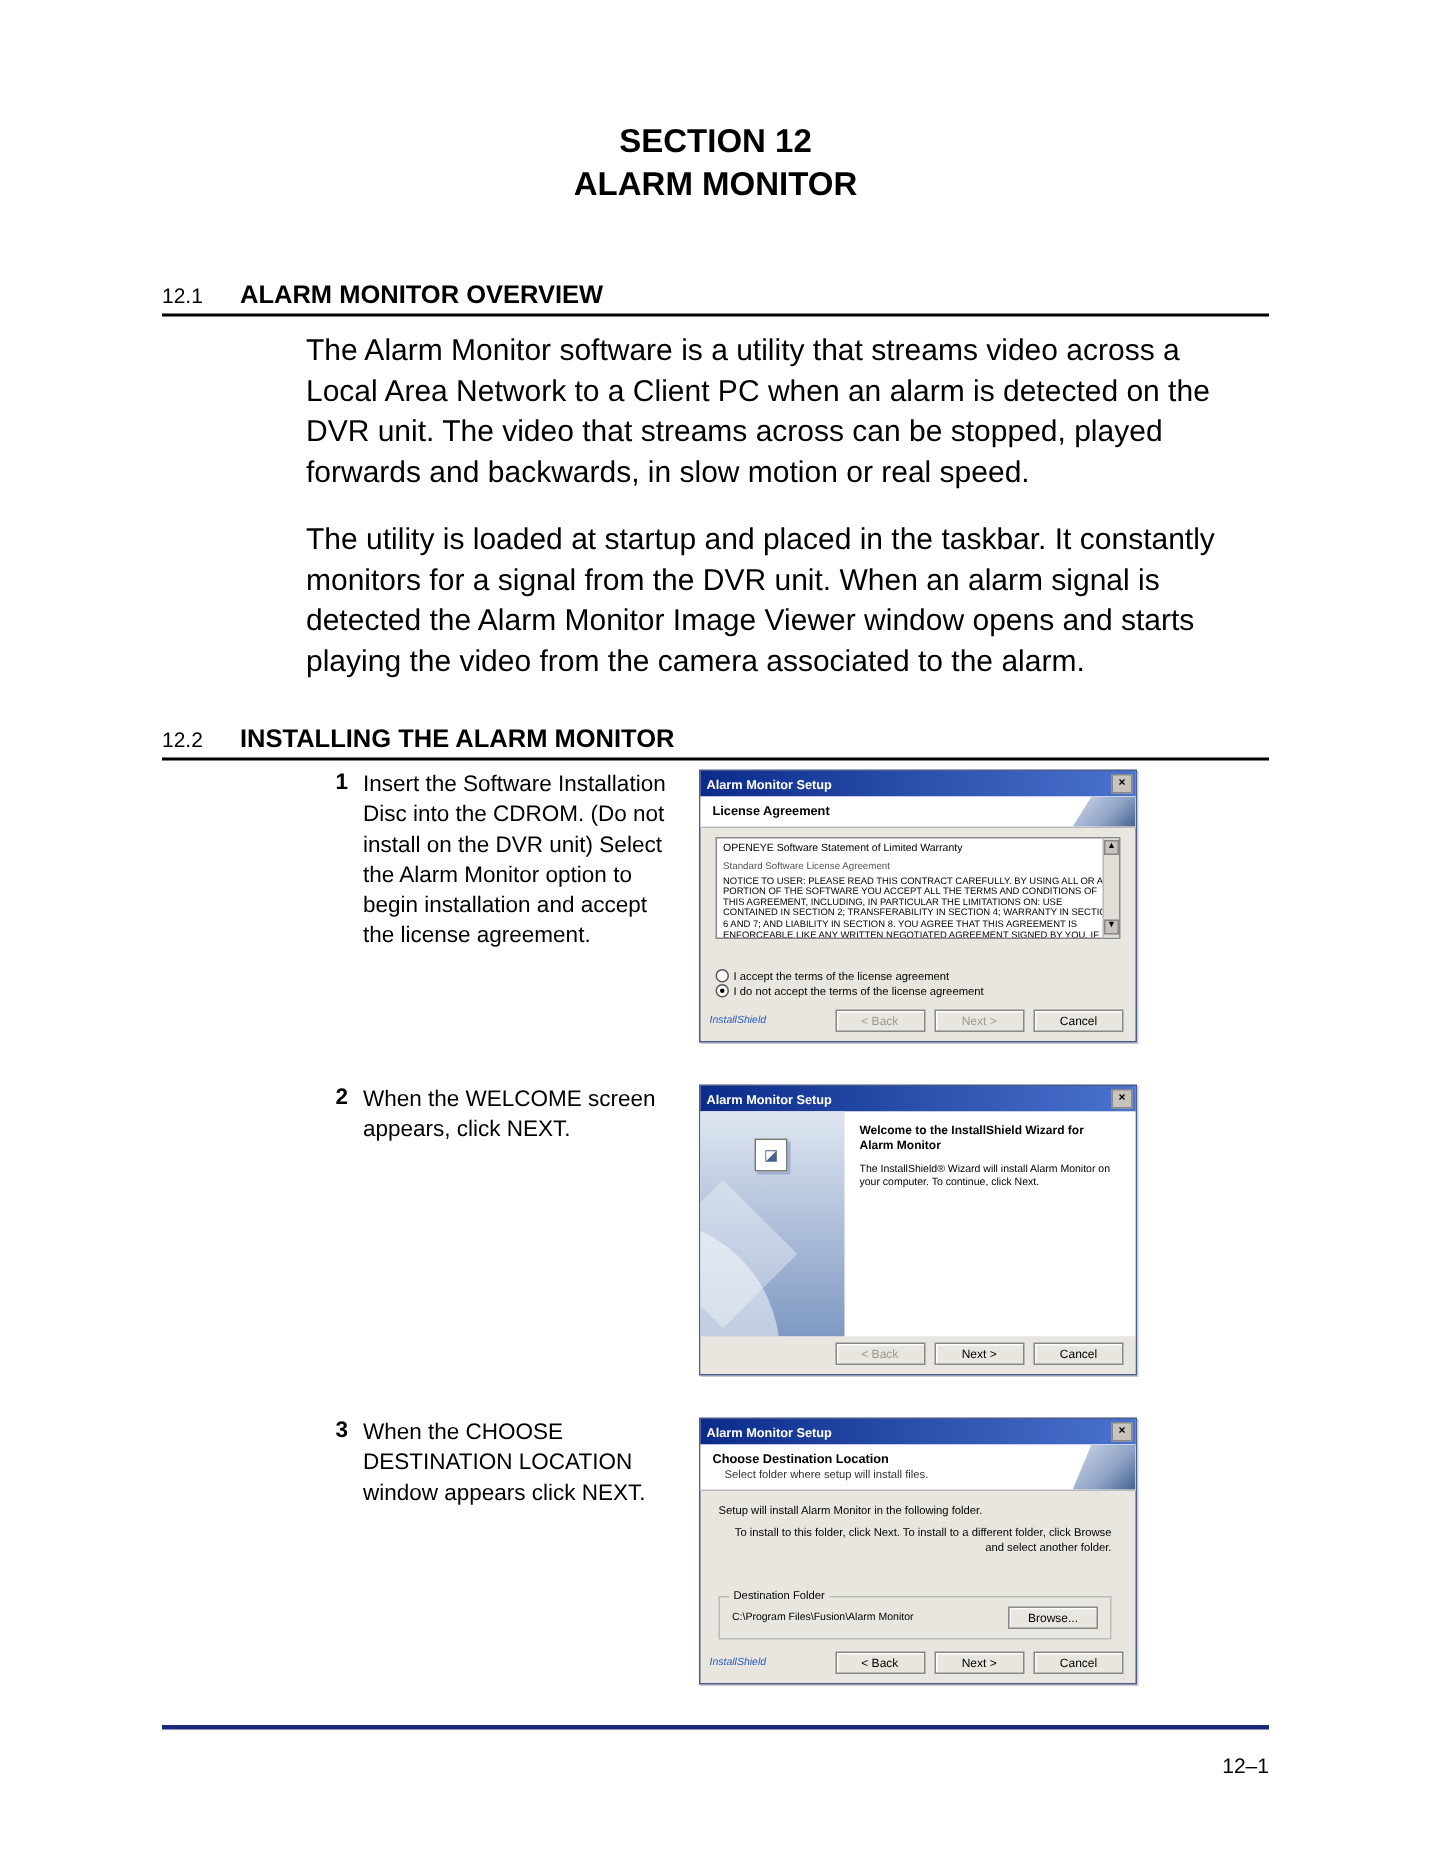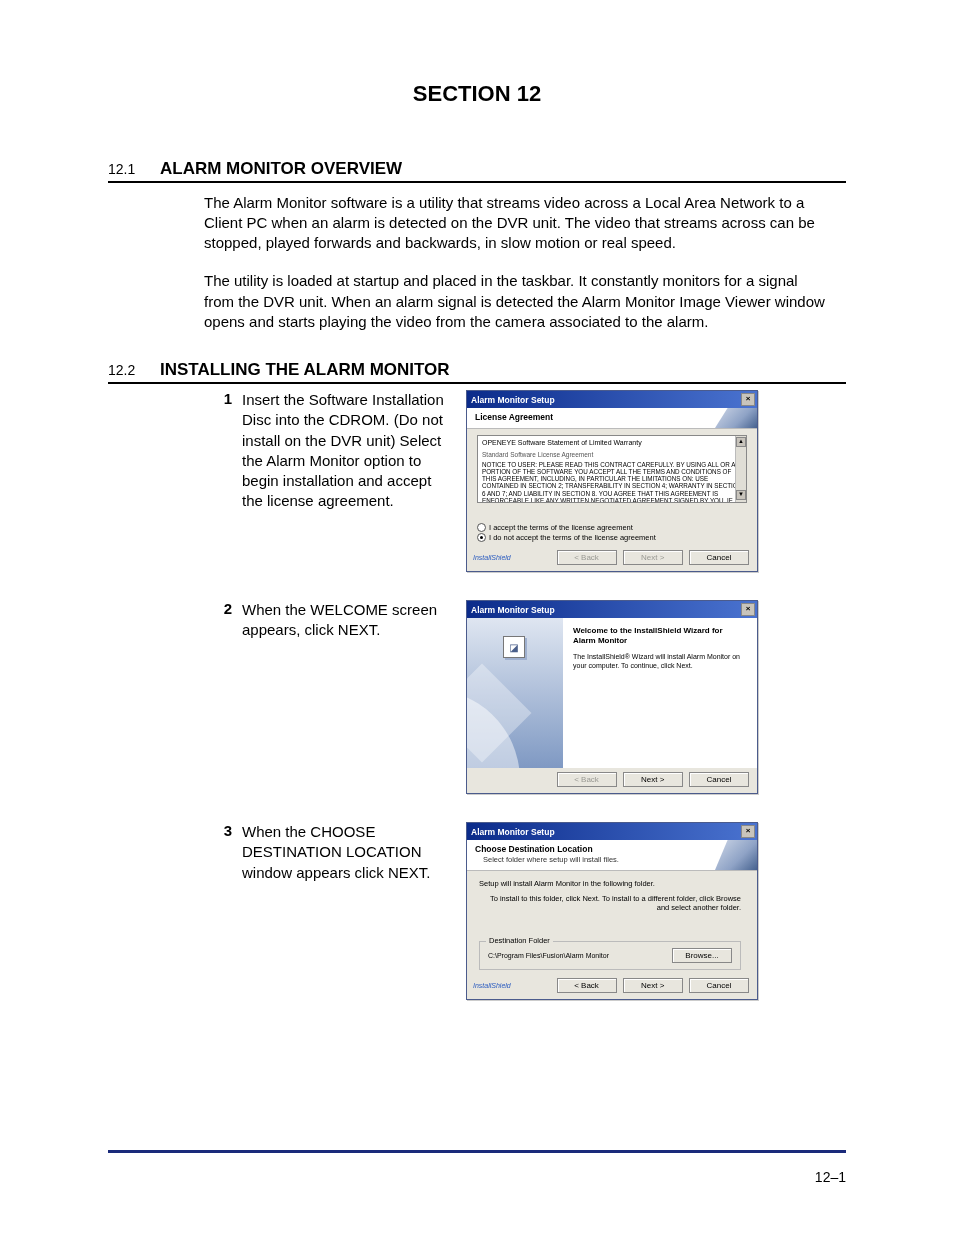--- a/index.html
+++ b/index.html
@@ -36,21 +36,21 @@
     width: 52px;
     flex: 0 0 52px;
   }
   .subsection-title {
     font-weight: bold;
     font-size: 17px;
   }
   .body-text {
     margin-left: 96px;
     margin-right: 20px;
-    font-size: 15px;
+    font-size: 20px;
     line-height: 1.35;
     margin-top: 10px;
   }
   .body-text p { margin: 0 0 18px 0; }
 
   .steps-area {
     margin-left: 96px;
     margin-top: 6px;
   }
   .step-row {
@@ -318,20 +318,21 @@
     font-size: 14px;
   }
 </style>
 </head>
 <body>
 
 <div class="page">
 
   <div class="section-heading">
     <div>SECTION 12</div>
+    <div>ALARM MONITOR</div>
   </div>
 
   <div class="subsection-row">
     <div class="subsection-num">12.1</div>
     <div class="subsection-title">ALARM MONITOR OVERVIEW</div>
   </div>
   <div class="body-text">
     <p>The Alarm Monitor software is a utility that streams video across a Local Area Network to a Client PC when an alarm is detected on the DVR unit. The video that streams across can be stopped, played forwards and backwards, in slow motion or real speed.</p>
     <p>The utility is loaded at startup and placed in the taskbar. It constantly monitors for a signal from the DVR unit. When an alarm signal is detected the Alarm Monitor Image Viewer window opens and starts playing the video from the camera associated to the alarm.</p>
   </div>

